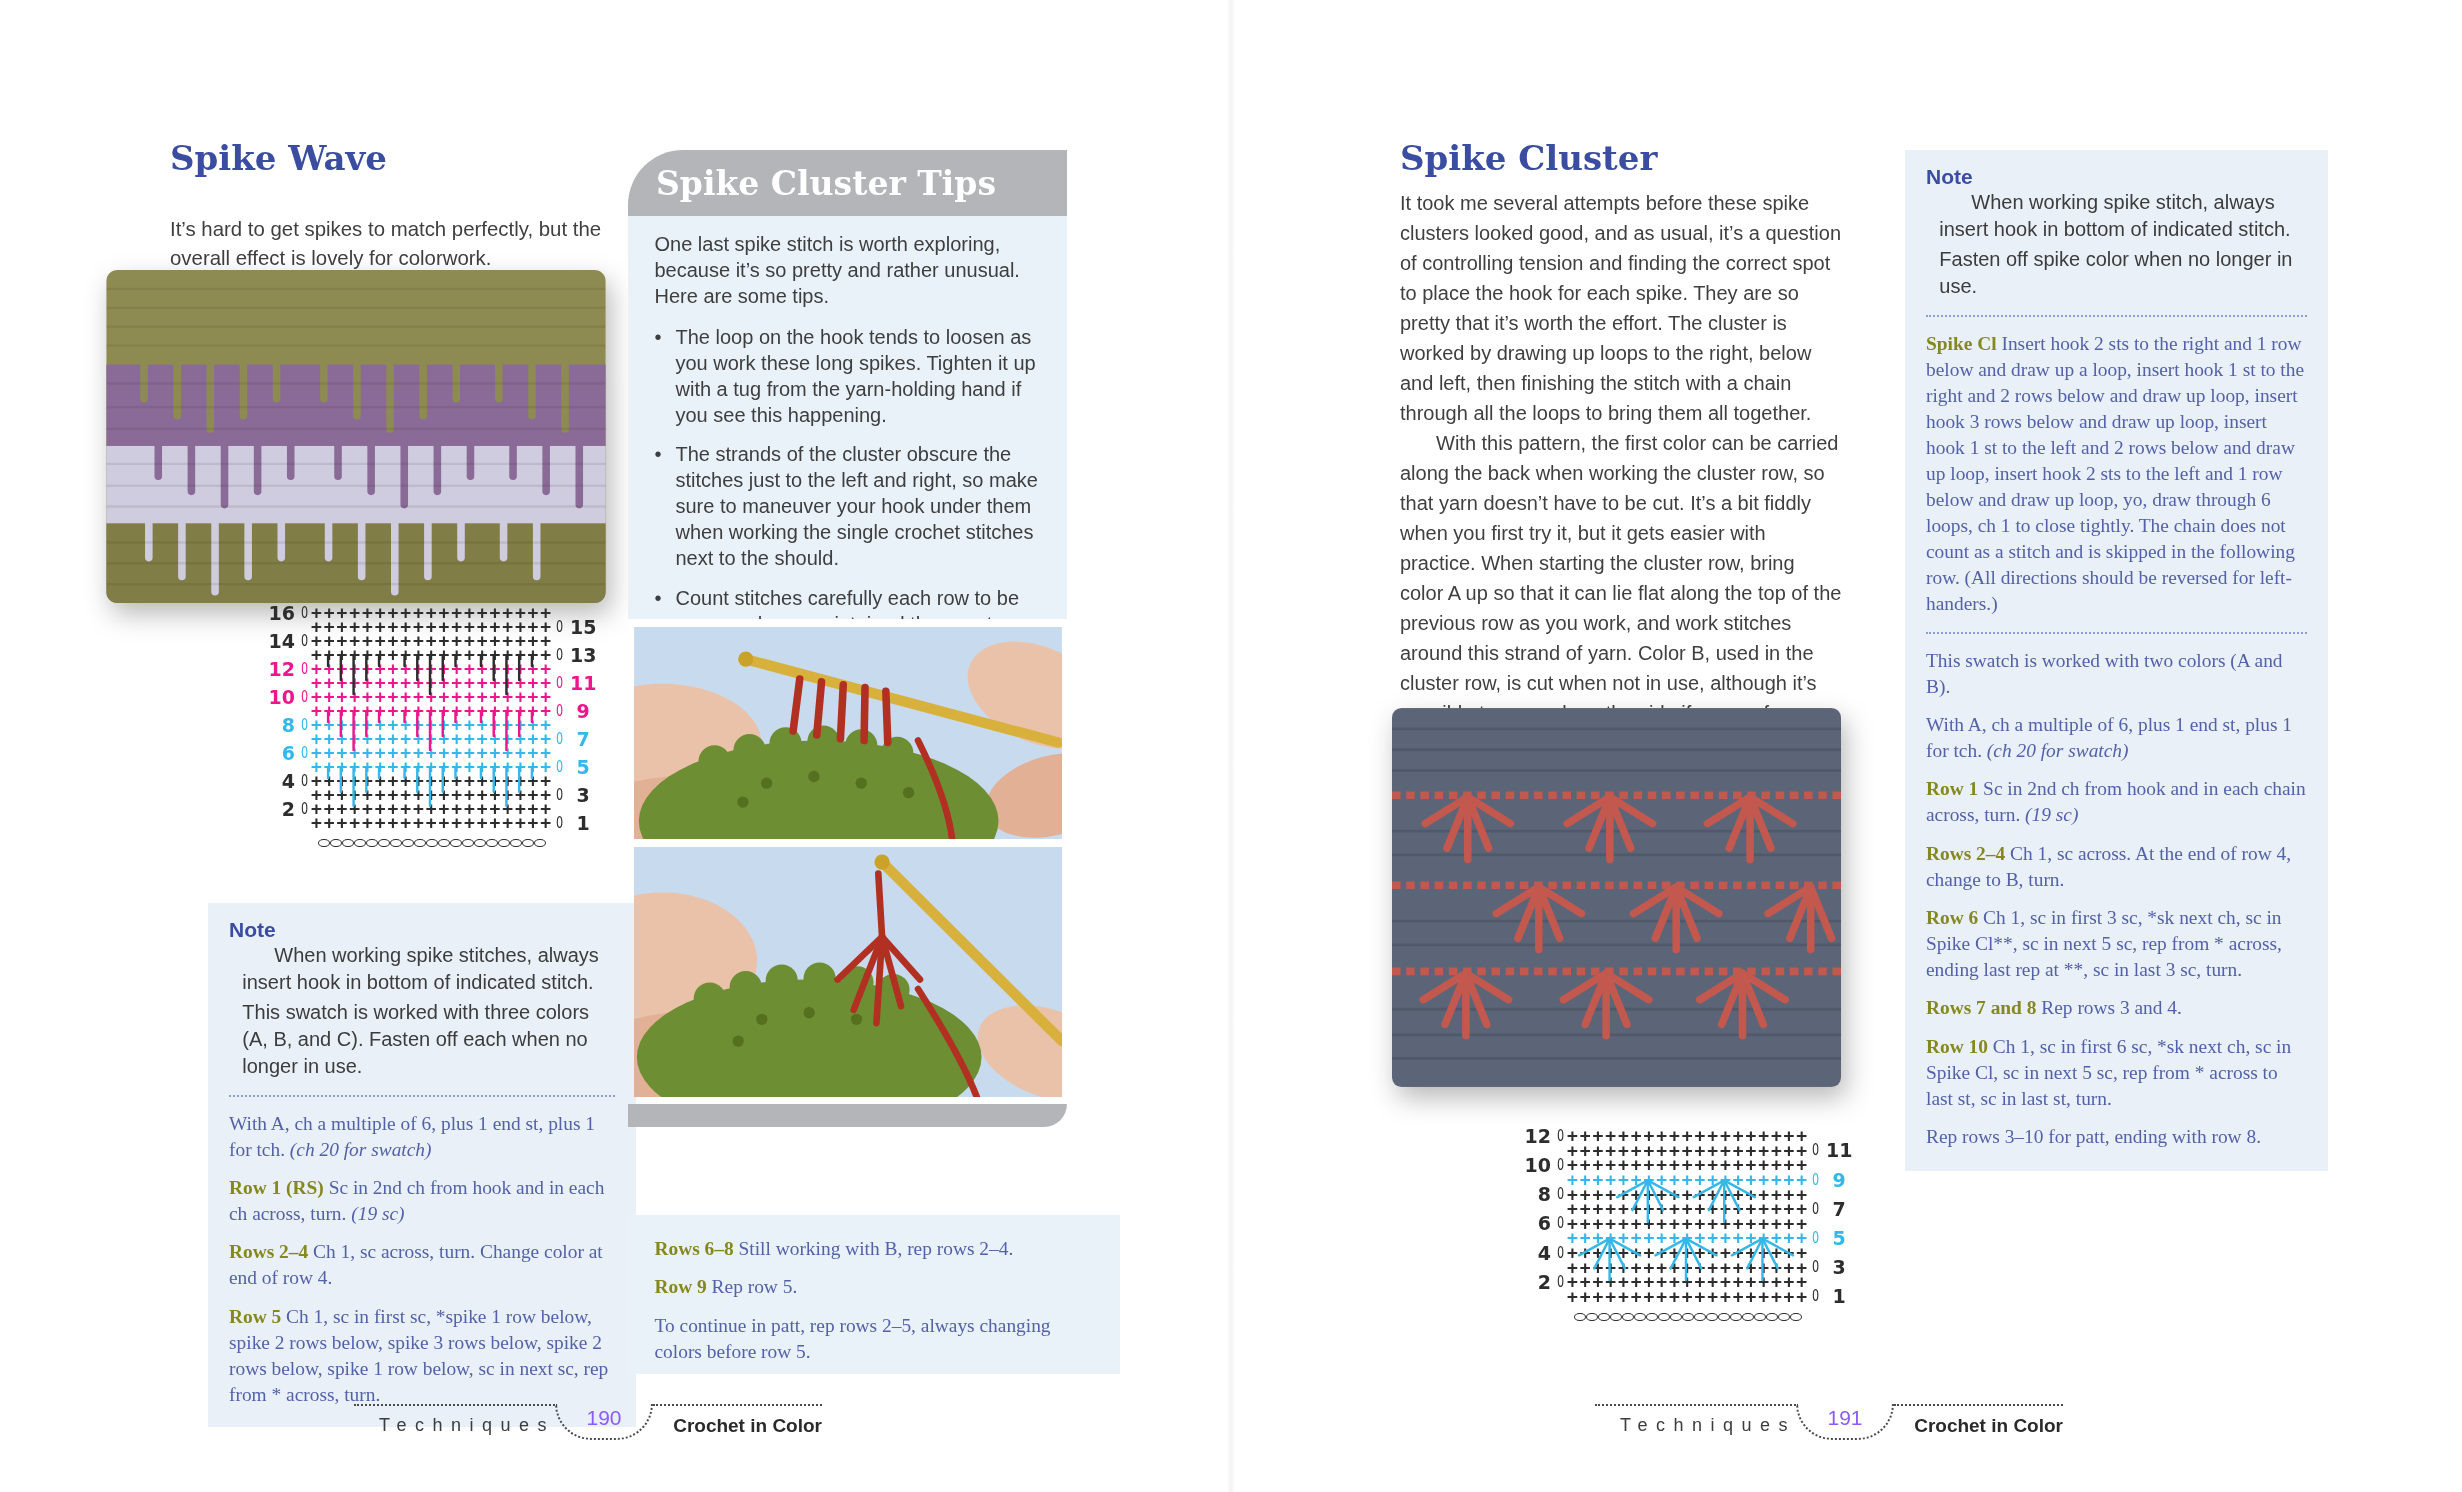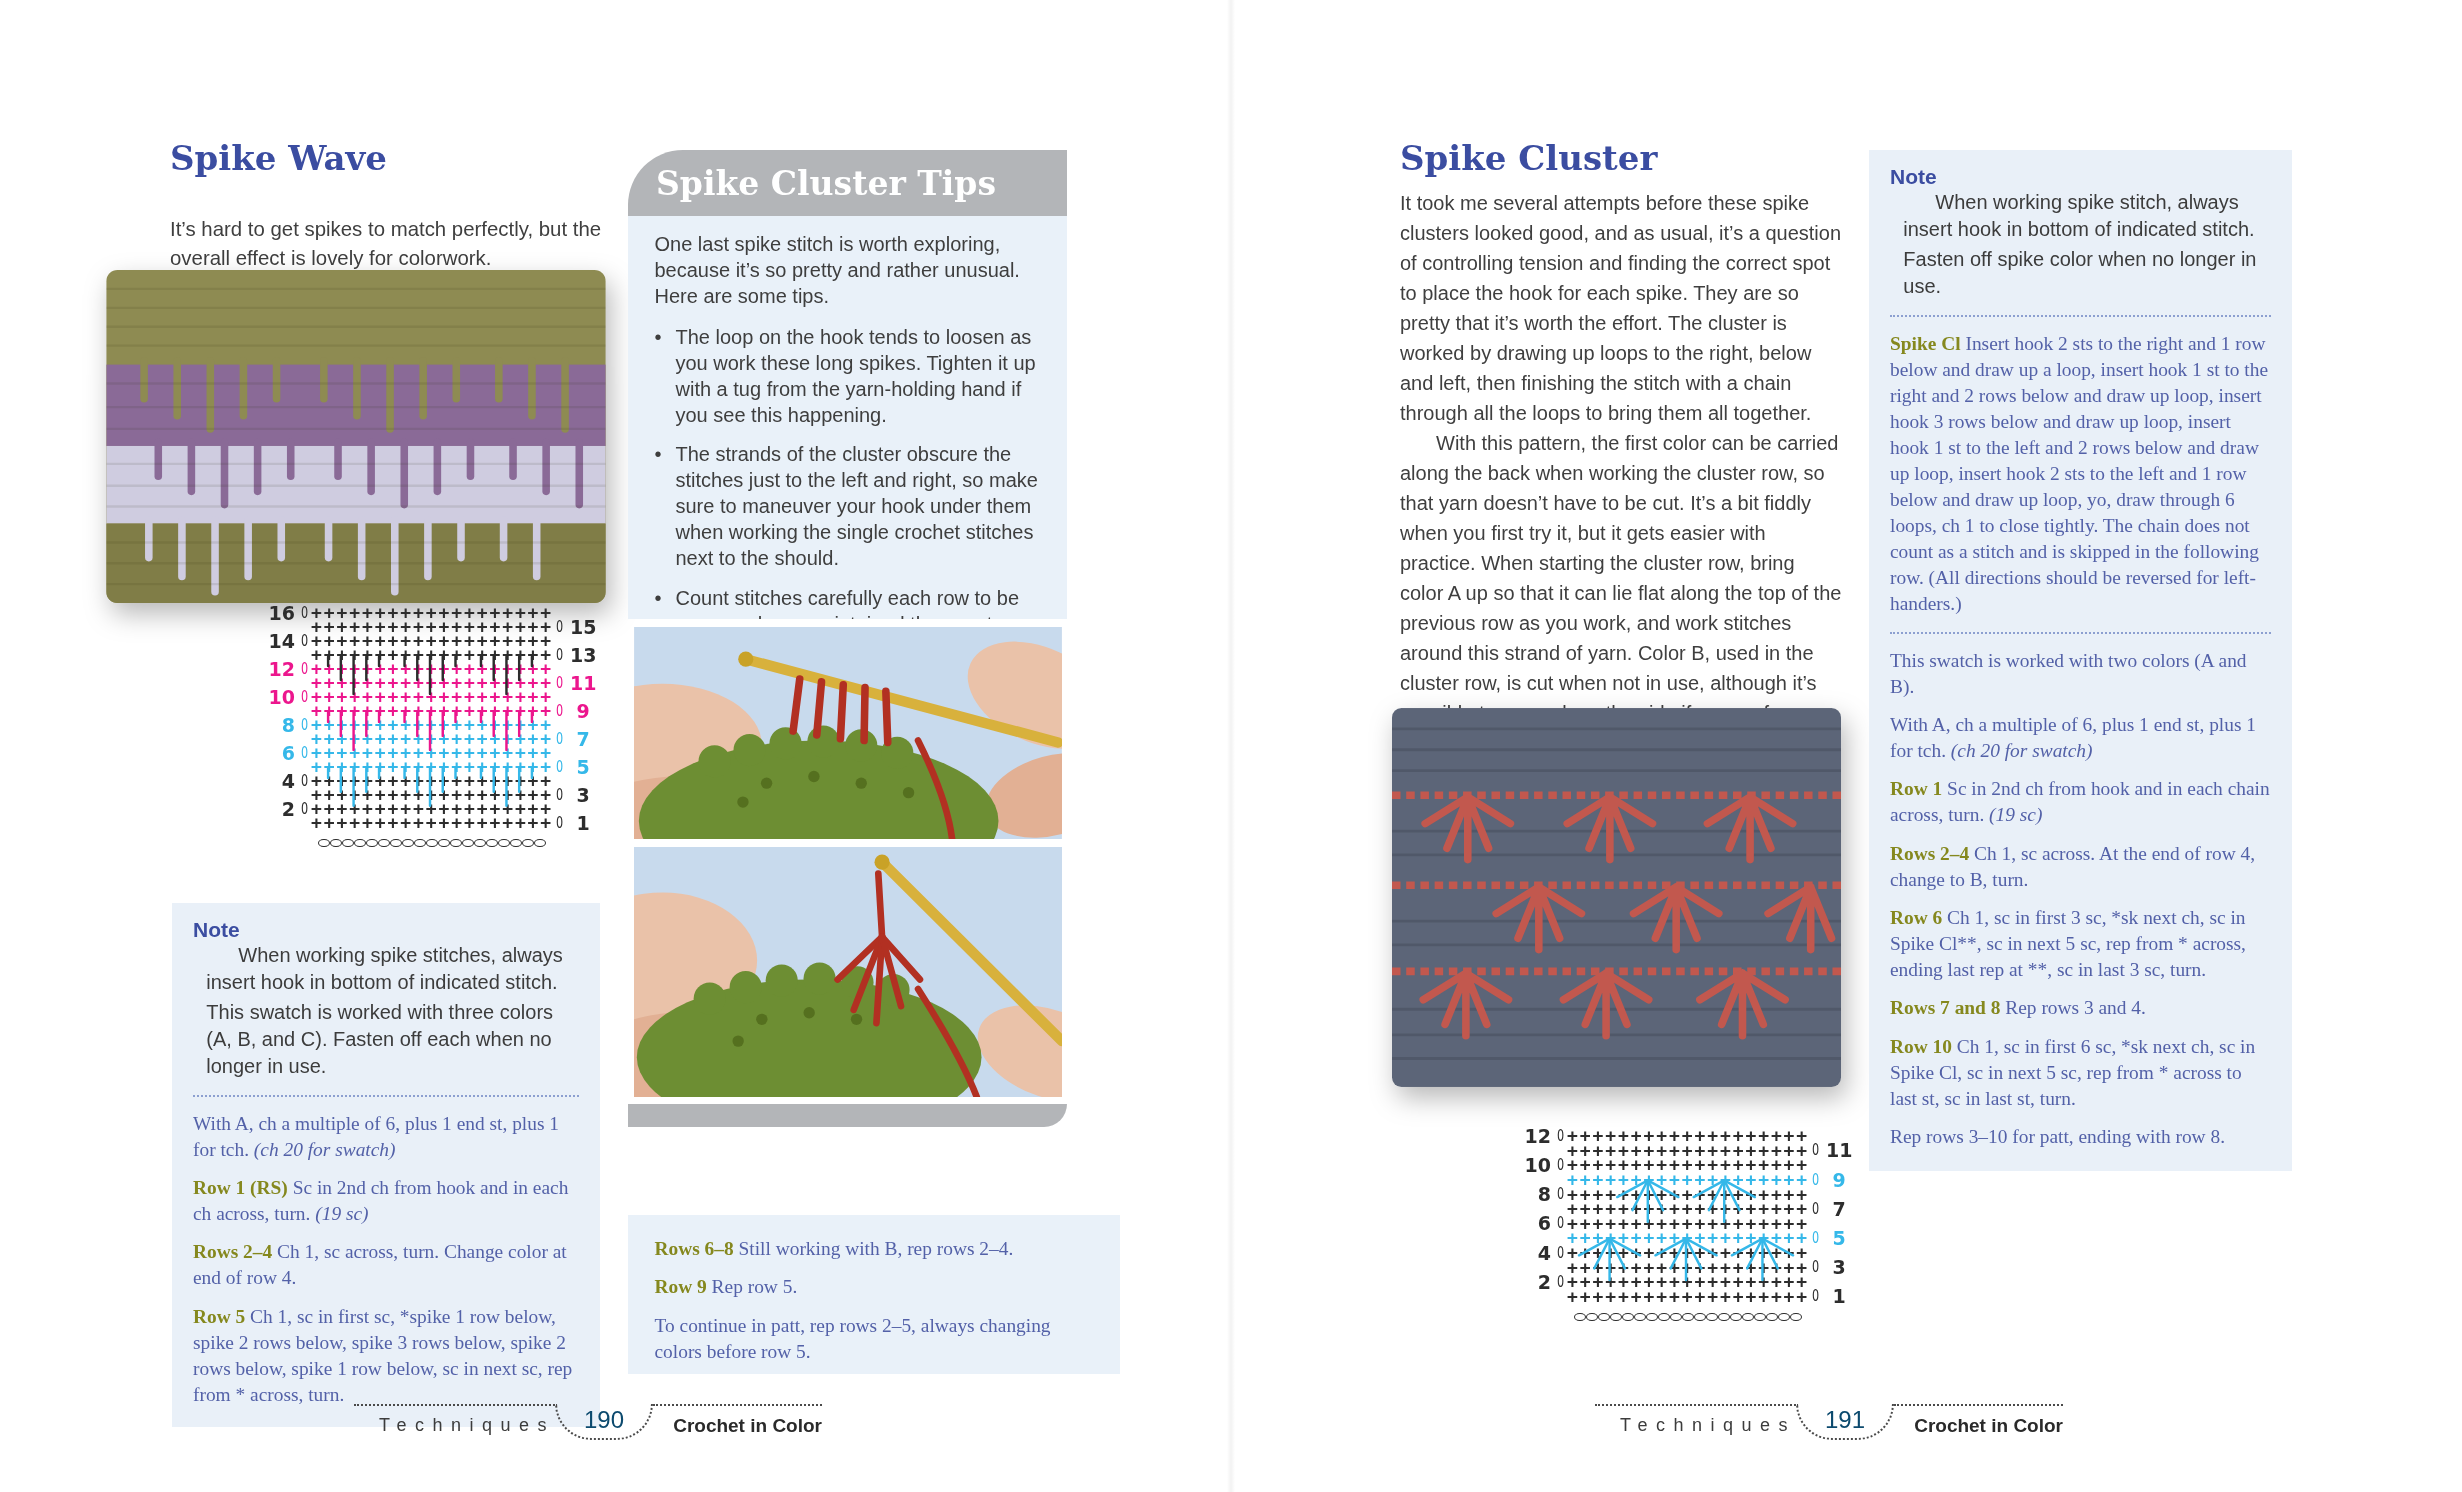--- a/index.html
+++ b/index.html
@@ -25,21 +25,21 @@
   #tips-header{left:628px;top:150px;width:439px;height:66px;background:#b3b5b8;
     border-radius:55px 0 0 0;display:flex;align-items:center;box-sizing:border-box;padding-left:28px;}
   #tips-title{font-family:"DejaVu Serif",serif;font-weight:bold;font-size:33px;color:#ffffff;}
   #tips-body{left:628px;top:216px;width:439px;height:403px;background:#e9f1f9;box-sizing:border-box;
     padding:15px 26.5px 0;font-size:20px;line-height:26px;color:#3e3e3e;overflow:hidden;}
   #tips-body .tips-intro{margin:0 0 15px;}
   .bullet{display:flex;margin:0 0 13.3px;}
   .bullet .bdot{width:21px;flex:none;}
   #tips-footer-bar{left:628px;top:1104px;width:439px;height:23px;background:#b3b5b8;border-radius:0 0 26.5px 0;}
   
-  .panel{background:#e9f0f8;box-sizing:border-box;}
+  .panel{background:#e9f0f8;box-sizing:border-box;margin-left:36px;}
   #panel-left{left:172px;top:903px;width:428px;padding:15px 21px 19px;}
   #rows-box{left:628px;top:1215px;width:439px;padding:21px 26.5px 9.5px;background:#e9f1f9;}
   #sidebar-right{left:1869px;top:150px;width:423px;padding:15px 21px 21px;}
   .note-label{font-size:21px;font-weight:bold;color:#3b4da1;}
   .note-p{font-size:20px;line-height:27px;color:#3c3c3c;margin:2.8px 0 0 13.3px;}
   .note-p.indent{text-indent:32px;margin-top:0;}
   .divider{border-top:2.8px dotted #8c9fd0;margin:15px 0 14px;height:0;}
   .pat{font-family:"Liberation Serif",serif;font-size:19.4px;line-height:26px;color:#5361a8;margin:0 0 12.3px;}
   .pat:last-child{margin-bottom:0;}
   .plab{color:#85881e;font-weight:bold;}
@@ -61,21 +61,21 @@
   
   .footer{display:flex;align-items:flex-start;}
   #footer-left{left:354px;top:1404px;}
   #footer-right{left:1595px;top:1404px;}
   .fseg{border-top:2.8px dotted #4a4a4a;padding-top:8.5px;text-align:right;}
   .fseg.s1{width:201px;}
   .fseg.s2{width:169px;}
   .fdip{width:98px;height:36px;border:2.8px dotted #4a4a4a;border-top:none;border-radius:0 0 49px 49px;
         display:flex;justify-content:center;align-items:flex-start;padding-top:1.9px;box-sizing:border-box;}
   .fsection{letter-spacing:8.5px;font-size:18px;color:#3c3c3c;}
-  .fpage{font-size:24px;color:#0c4a6e;}
+  .fpage{font-size:21px;color:#8b5cf6;}
   .fbook{font-weight:bold;font-size:19px;color:#2a2a2a;}
   
   #spine{left:1227px;top:0;width:7.6px;height:100%;
     background:linear-gradient(90deg,rgba(0,0,0,0) 0%,rgba(0,0,0,0.05) 50%,rgba(0,0,0,0) 100%);}
 </style>
 </head>
 <body>
 
 <div id="spine" class="abs"></div>
 

